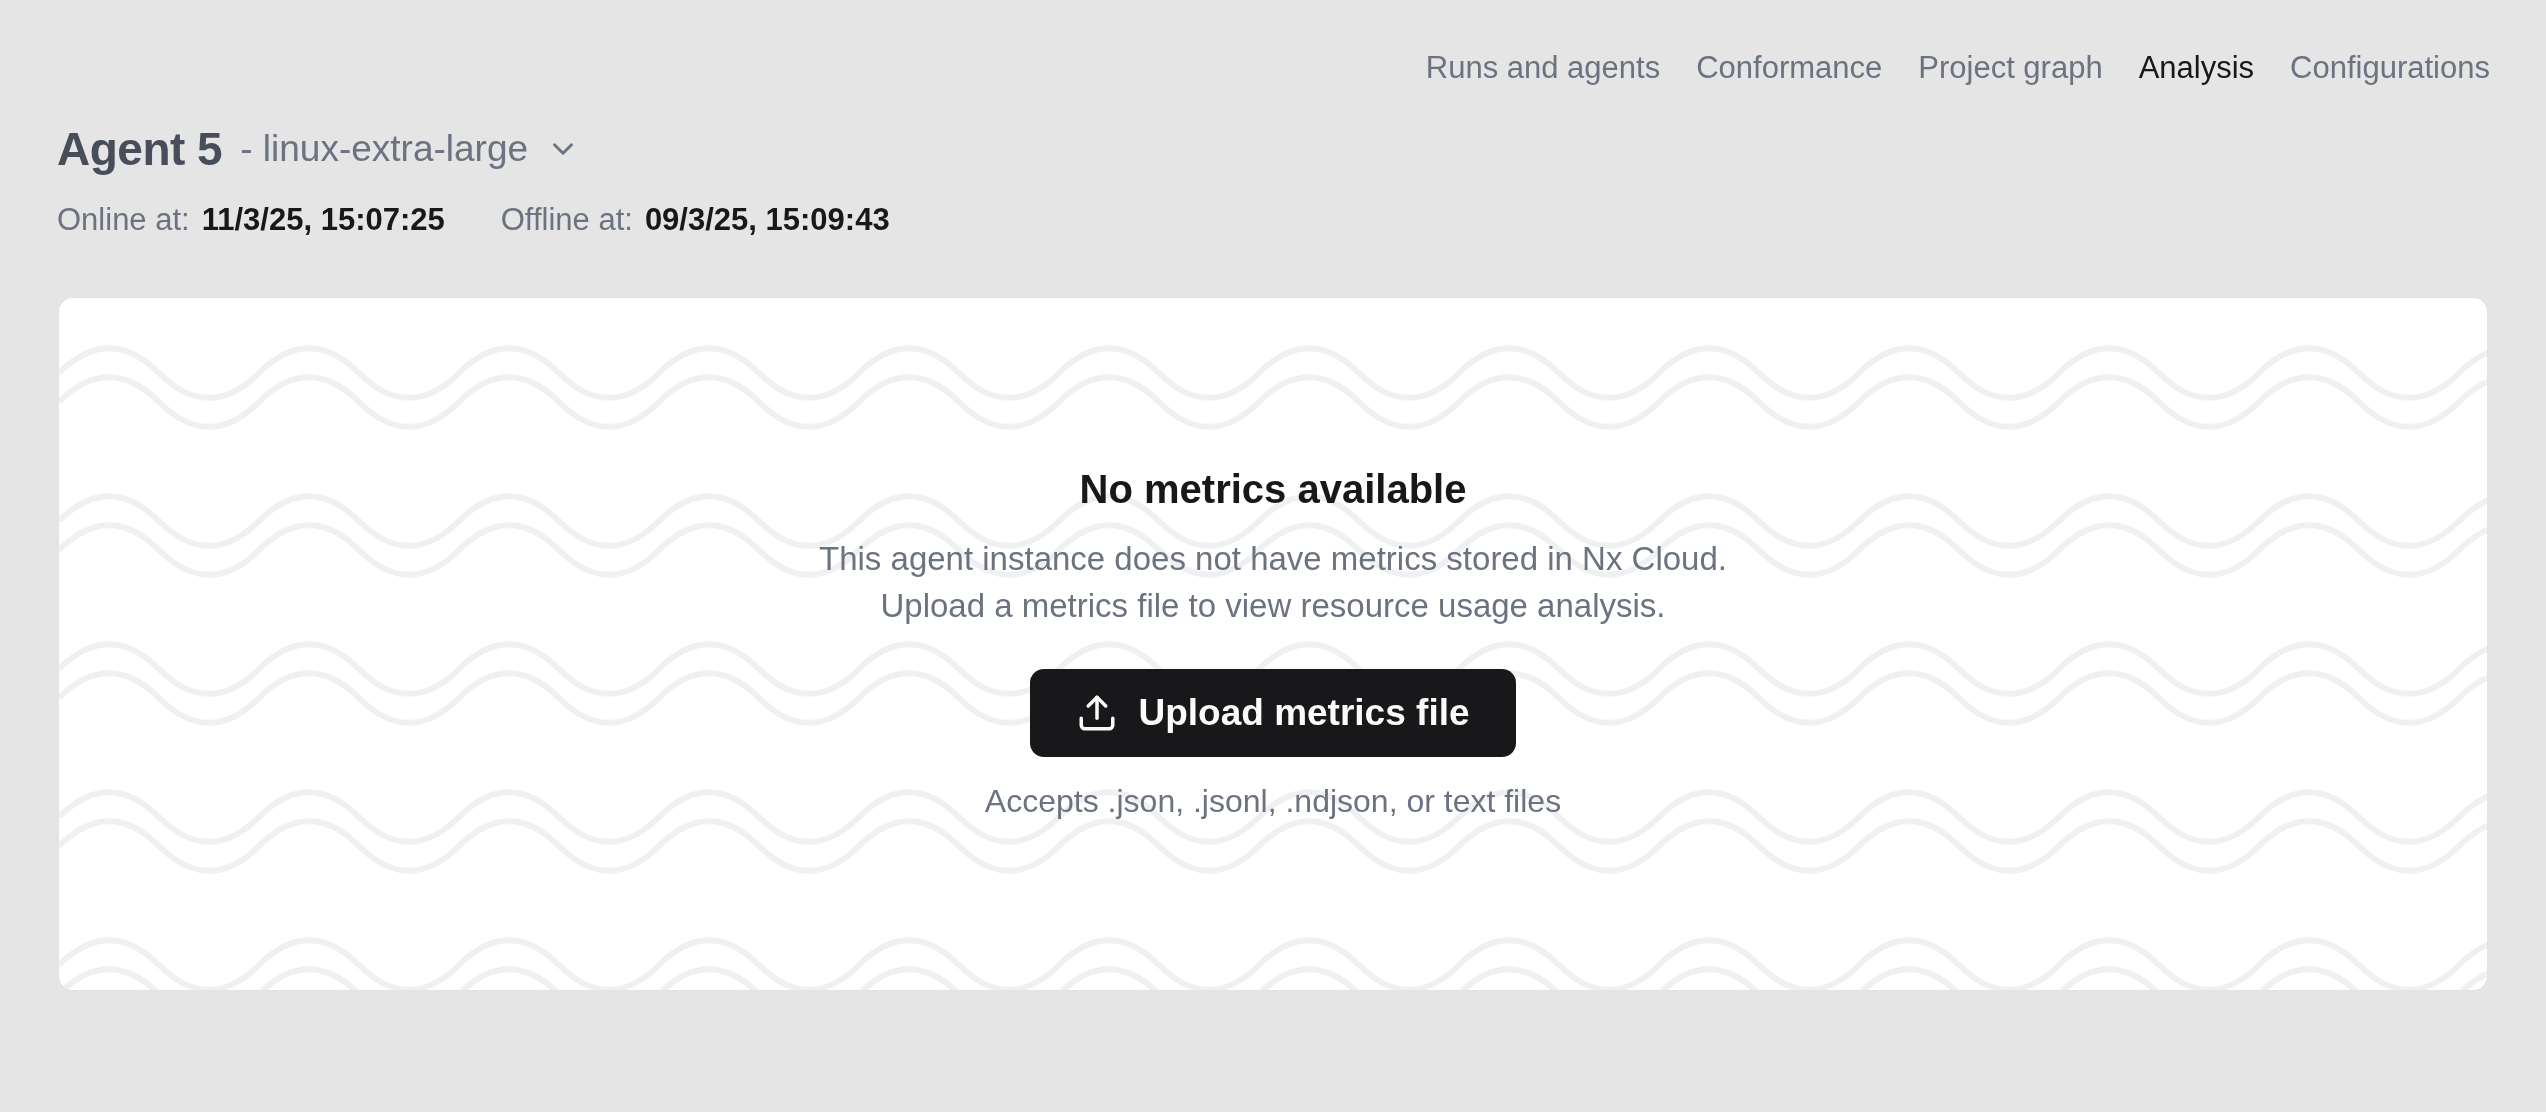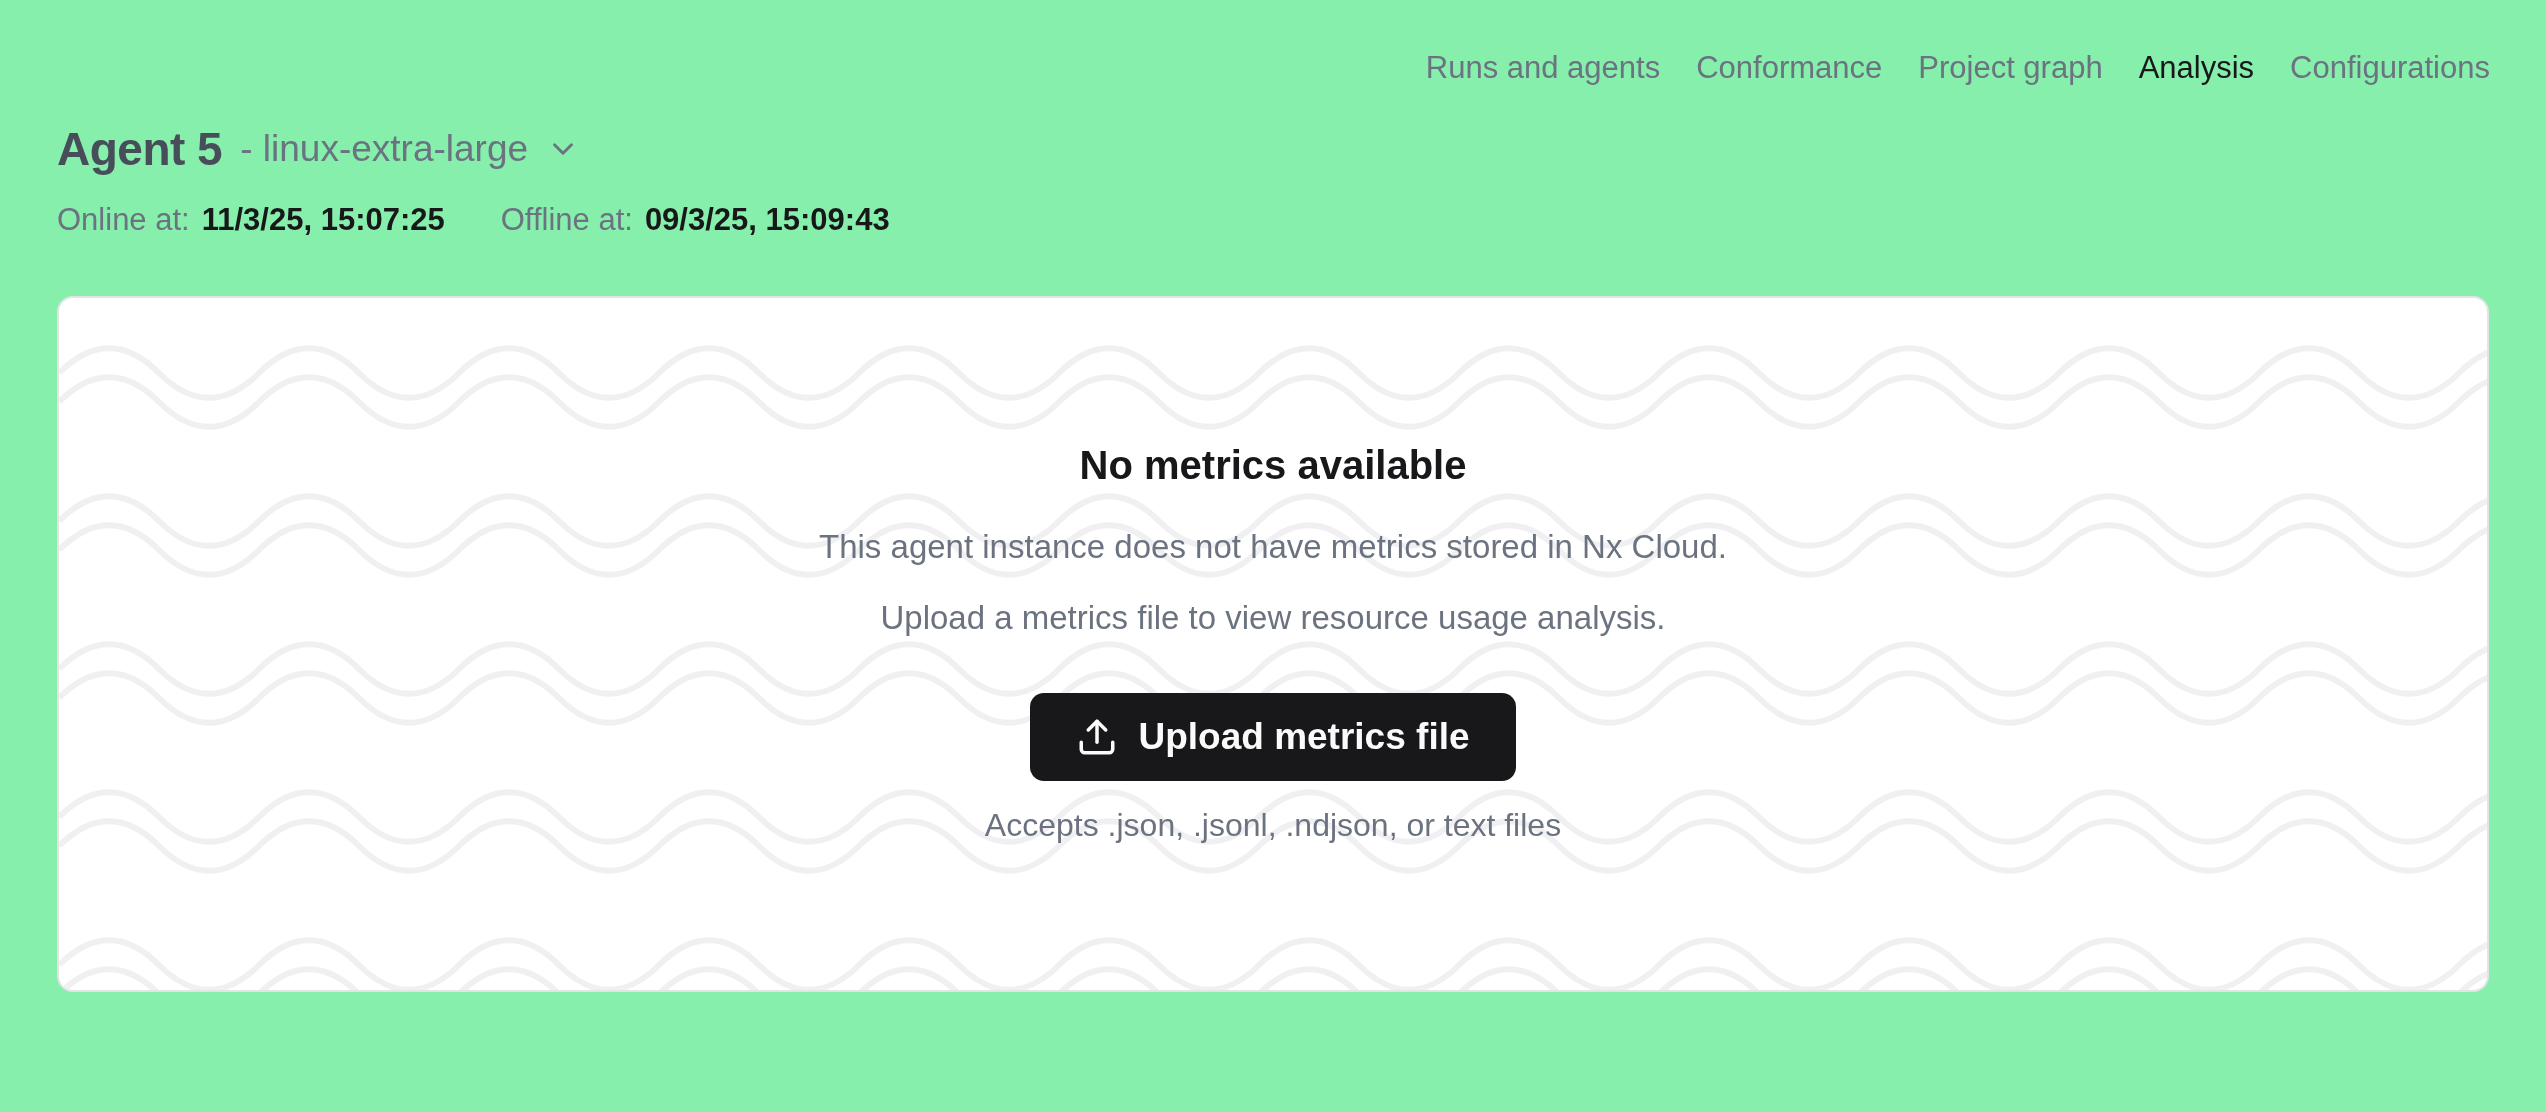--- a/index.html
+++ b/index.html
@@ -1,20 +1,20 @@
 <!DOCTYPE html>
 <html><head>
 <meta charset="utf-8">
 <style>
   html, body { margin: 0; padding: 0; background: #ffffff; }
   .page {
     position: relative;
     width: 2546px;
     height: 1112px;
-    background: #86efac;
+    background: #e5e5e5;
     font-family: "Liberation Sans", "DejaVu Sans", sans-serif;
     color: #18181b;
     overflow: hidden;
   }
   
   .top-nav {
     display: flex;
     justify-content: flex-end;
     align-items: center;
     gap: 36px;
@@ -86,21 +86,21 @@
     text-align: center;
   }
   .empty-heading {
     margin: 0 0 26px 0;
     font-size: 40px;
     line-height: 40px;
     font-weight: 700;
     color: #18181b;
   }
   .empty-desc {
-    margin: 12px;
+    margin: 0;
     font-size: 33px;
     line-height: 47px;
     color: #6b7280;
   }
   .upload-btn {
     margin-top: 40px;
     display: flex;
     align-items: center;
     gap: 20px;
     height: 88px;

